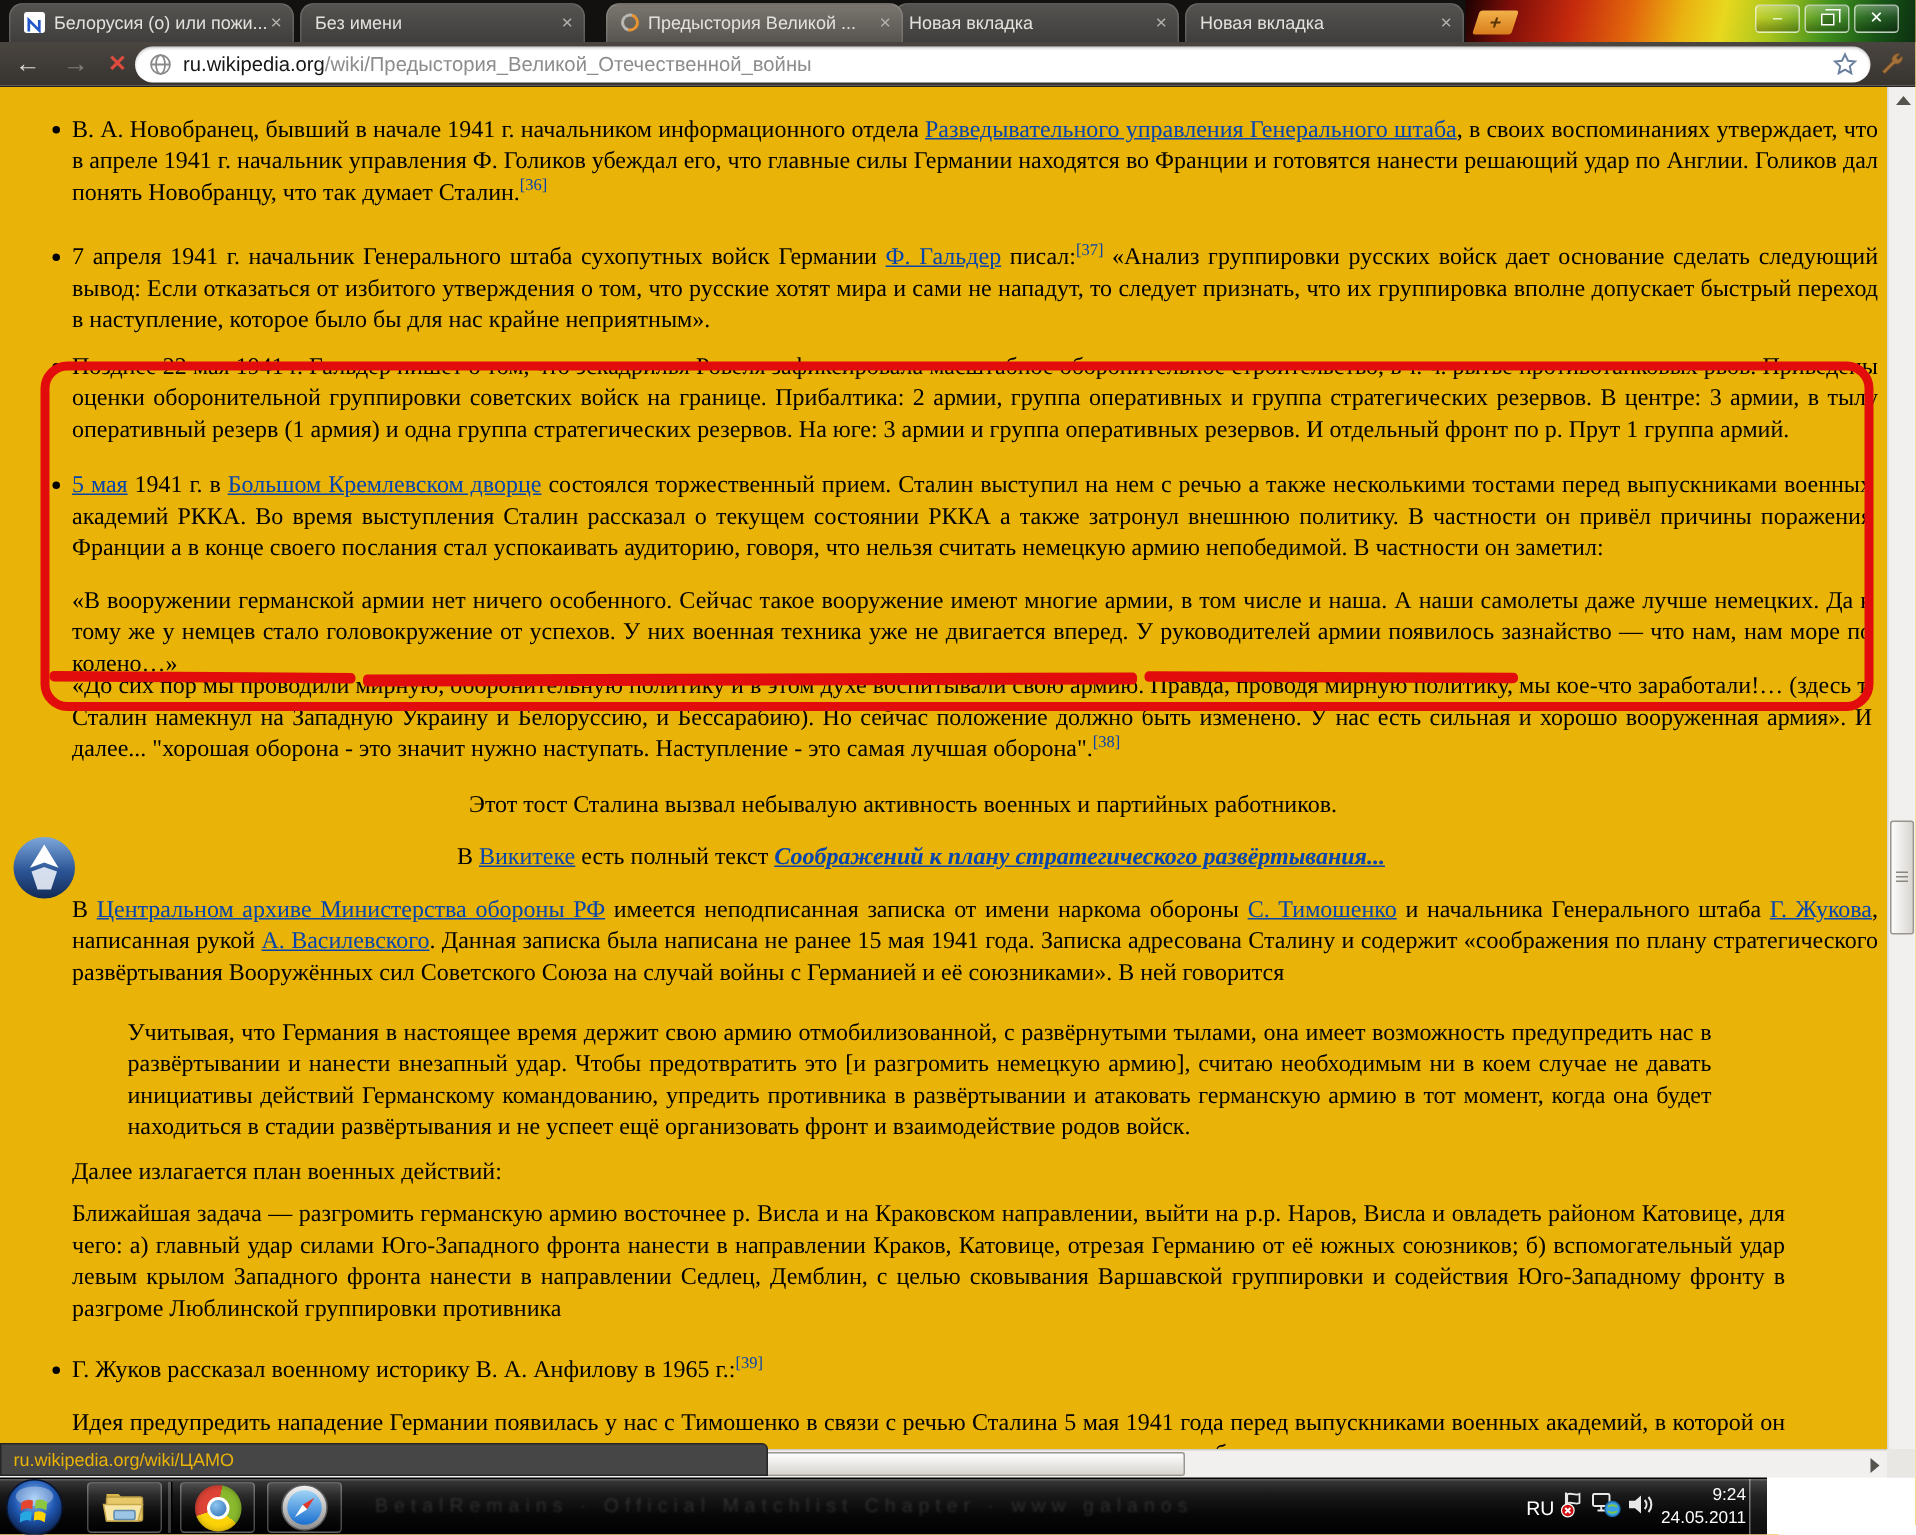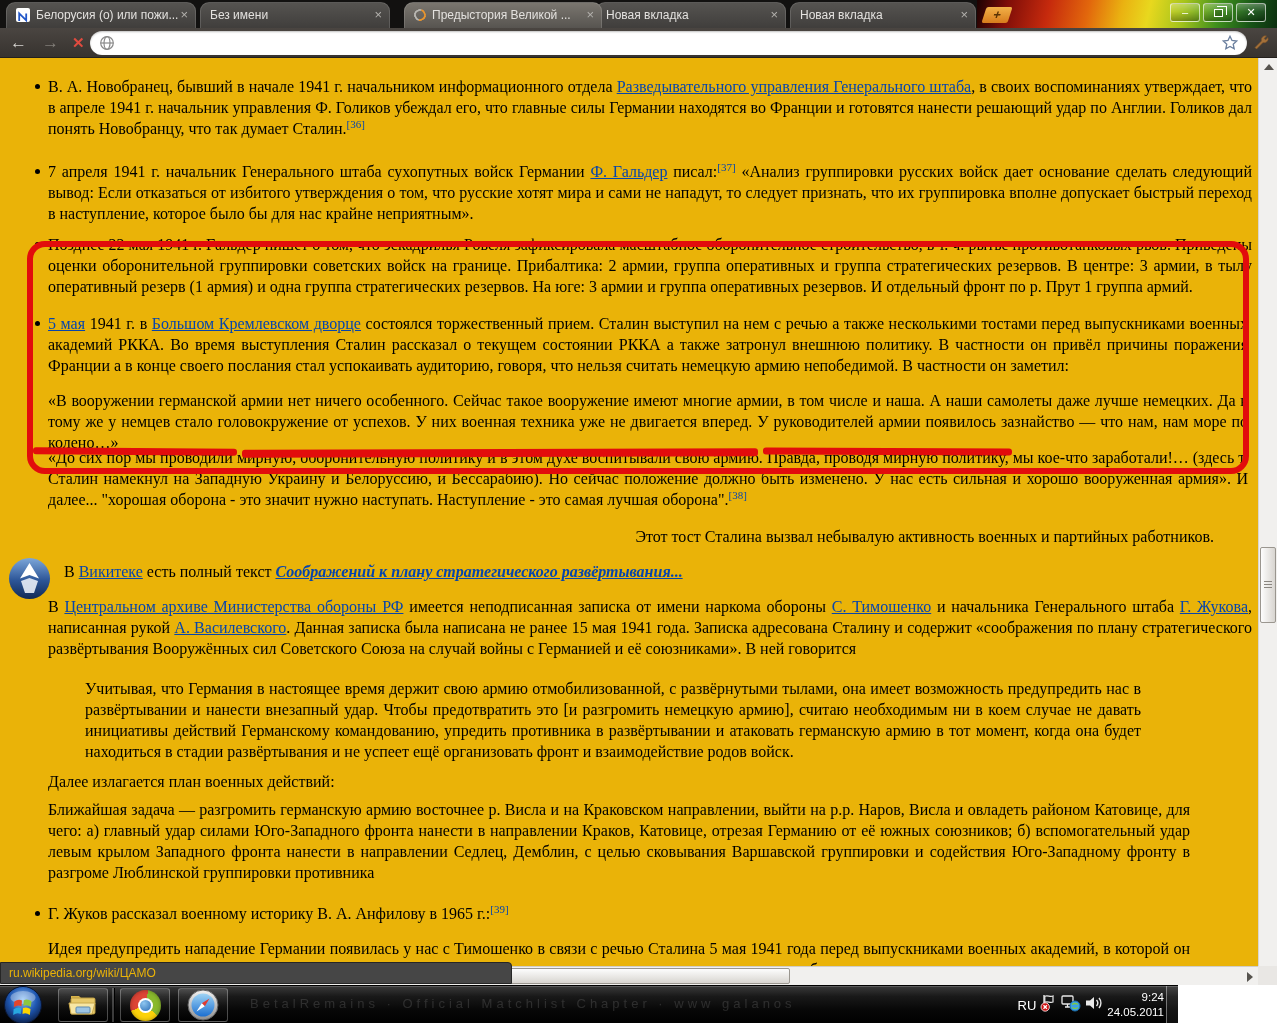--- a/index.html
+++ b/index.html
@@ -50,22 +50,22 @@
   .bullet{padding-left:18px}
   .bullet::before{content:"";position:absolute;left:5px;top:8px;width:5px;height:5px;background:#000;border-radius:50%}
   .bi{font-weight:bold;font-style:italic}
 
   [data-name="bullet-novobranets"]{top:18px;left:30px;width:1222px}
   [data-name="bullet-halder"]{top:103px;left:30px;width:1222px}
   [data-name="bullet-rovel"]{top:176px;left:30px;width:1222px}
   [data-name="bullet-kremlin"]{top:255px;left:30px;width:1218px}
   [data-name="stalin-quote-1"]{top:332px;left:48px;width:1200px}
   [data-name="stalin-quote-2"]{top:389px;left:48px;width:1200px}
-  [data-name="para-toast"]{top:468px;left:14px;width:1200px;text-align:right;white-space:nowrap}
-  [data-name="wikisource-note"]{top:503px;left:64px;width:1100px;text-align:left;white-space:nowrap}
+  [data-name="para-toast"]{top:468px;left:2px;width:1200px;text-align:center;white-space:nowrap}
+  [data-name="wikisource-note"]{top:503px;left:64px;width:1100px;text-align:center;white-space:nowrap}
   [data-name="para-archive"]{top:538px;left:48px;width:1204px}
   [data-name="quote-considerations"]{top:620px;left:85px;width:1056px}
   [data-name="para-plan-intro"]{top:713px;left:48px;width:1100px;text-align:left}
   [data-name="para-plan"]{top:741px;left:48px;width:1142px}
   [data-name="bullet-zhukov"]{top:845px;left:30px;width:1222px}
   [data-name="para-zhukov-quote"]{top:880px;left:48px;width:1142px}
 
   
   .red-box{position:absolute;top:241px;left:27px;width:1222px;height:233px;border:6px solid #e20c0c;border-radius:18px;z-index:5;pointer-events:none}
   .red-ul{position:absolute;background:#e20c0c;z-index:5;border-radius:3px;pointer-events:none}
@@ -162,20 +162,21 @@
   <div class="urlbar" data-name="address-bar">
     <span style="position:absolute;left:9px;top:4px" data-name="globe-icon">
       <svg width="16" height="16" viewBox="0 0 16 16">
           <g fill="none" stroke="#8a8a8a" stroke-width="1.2">
             <circle cx="8" cy="8" r="6.3"></circle>
             <ellipse cx="8" cy="8" rx="3" ry="6.3"></ellipse>
             <line x1="1.7" y1="8" x2="14.3" y2="8"></line>
           </g>
         </svg>
     </span>
+    <span class="urltext" data-name="url-text"><b data-name="url-host">ru.wikipedia.org</b><span data-name="url-path">/wiki/Предыстория_Великой_Отечественной_войны</span></span>
     <span style="position:absolute;right:8px;top:3px" data-name="bookmark-star-icon">
       <svg width="18" height="18" viewBox="0 0 18 18">
           <path d="M9 2.2l2 4.3 4.7.5-3.5 3.2 1 4.6L9 12.4l-4.2 2.4 1-4.6L2.3 7l4.7-.5z" fill="none" stroke="#6b7f9e" stroke-width="1.3"></path>
         </svg>
     </span>
   </div>
   <span style="position:absolute;right:6px;top:5px" data-name="wrench-menu-icon">
     <svg width="19" height="19" viewBox="0 0 19 19">
         <path d="M3 14.5 9.5 8a4 4 0 0 1 5-5l-2.4 2.4 1.5 1.5L16 4.5a4 4 0 0 1-5 5L4.5 16z" fill="#a5713a" stroke="#7e5426" stroke-width=".6"></path>
       </svg>

